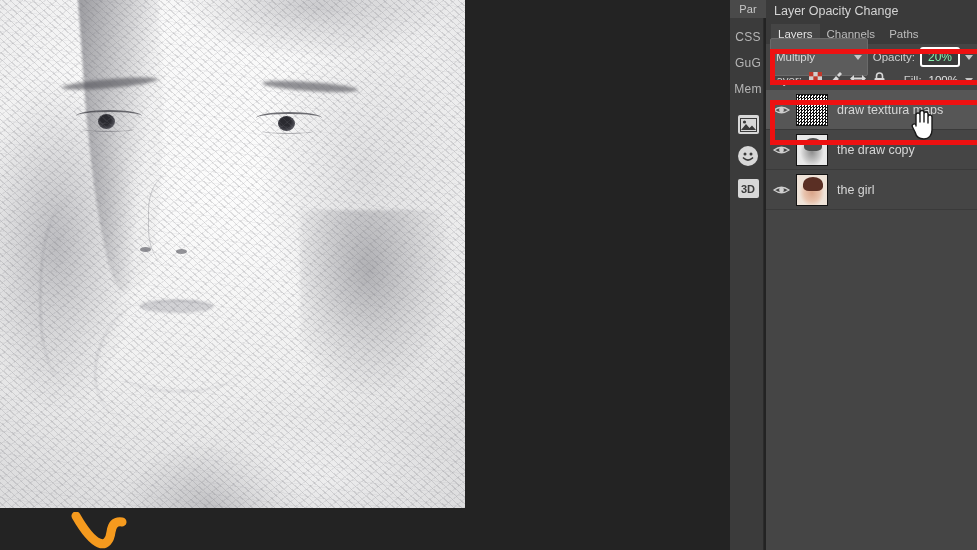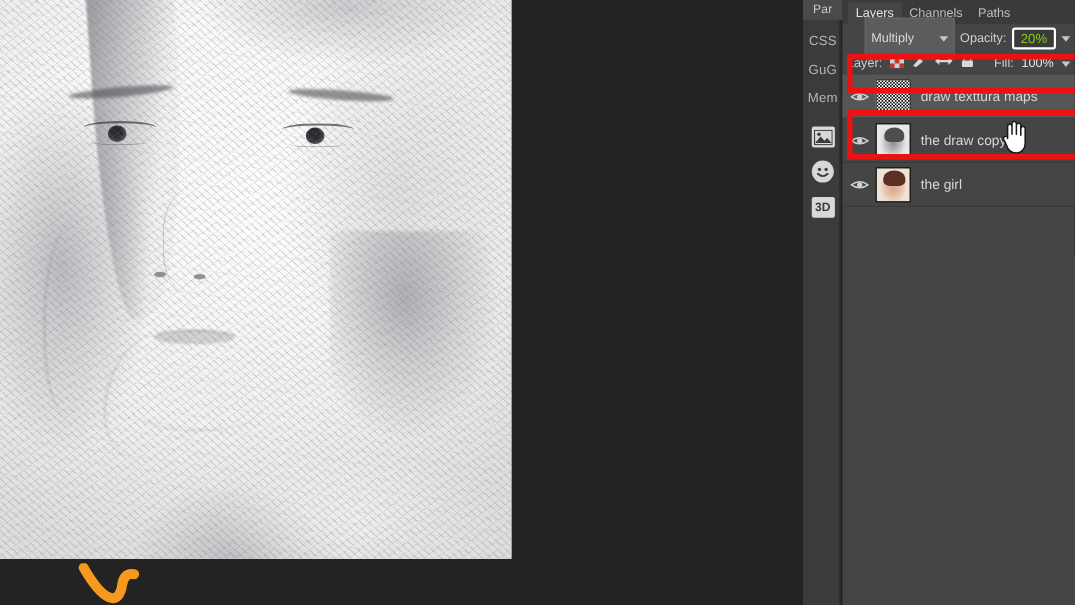--- a/index.html
+++ b/index.html
@@ -99,26 +99,26 @@
   .panel { position:absolute; left:766px; top:0; width:211px; height:550px; background:#454545; }
   .panel-title { height:22px; background:#3a3a3a; color:#d4d4d4; font-size:12.5px;
     display:flex; align-items:center; padding-left:8px; }
   .tabbar { height:22px; background:#3a3a3a; display:flex; align-items:flex-end; padding-left:5px; }
   .tab { height:20px; padding:0 7px; display:flex; align-items:center;
     color:#bdbdbd; font-size:11.5px; font-weight:normal; }
   .tab.active { background:#454545; color:#e4e4e4; }
   .blend-row { height:26px; background:#454545; display:flex; align-items:center; padding:0 4px; gap:5px; }
   .blend-select { width:100px; height:19px; background:#5c5c5c; border:1px solid #6a6a6a;
     border-radius:2px; color:#d8d8d8; font-size:11.5px; display:flex; align-items:center;
-    padding:18px 5px; justify-content:space-between;margin-left:16px; }
+    padding:18px 5px; justify-content:space-between; }
   .caret { width:0; height:0; border-left:4px solid transparent; border-right:4px solid transparent;
     border-top:5px solid #c6c6c6; }
   .opacity-label { color:#cfcfcf; font-size:11.5px; white-space:nowrap; }
   .opacity-box { background:#3a3a3a; border:2px solid #ffffff; border-radius:3px;
-    color:#84cc16; font-size:12px; padding:1px 6px; }
+    color:#86efac; font-size:12px; padding:1px 6px; }
   .lock-row { height:20px; display:flex; align-items:center; padding:0 4px; gap:7px; background:#454545; }
   .lock-label { color:#cfcfcf; font-size:11.5px; }
   .fill-label { color:#cfcfcf; font-size:11.5px; margin-left:auto; }
   .fill-val { color:#e4e4e4; font-size:11.5px; }
 
   .layer-list { background:#454545; }
   .layer-row { height:40px; display:flex; align-items:center; border-bottom:1px solid #3a3a3a;
     position:relative; }
   .layer-row.selected { background:#565656; }
   .eye-cell { width:30px; display:flex; align-items:center; justify-content:center; }
@@ -223,20 +223,23 @@
         </svg>
       </span>
     </div>
     <div class="rail-icon">
       <span class="glyph-box glyph-3d">3D</span>
     </div>
   </div>
 
   <div class="panel">
 
+    <div class="panel-title">
+      <span>Layer Opacity Change</span>
+    </div>
 
     <div class="tabbar">
       <div class="tab active">
         <span>Layers</span>
       </div>
       <div class="tab">
         <span>Channels</span>
       </div>
       <div class="tab">
         <span>Paths</span>

